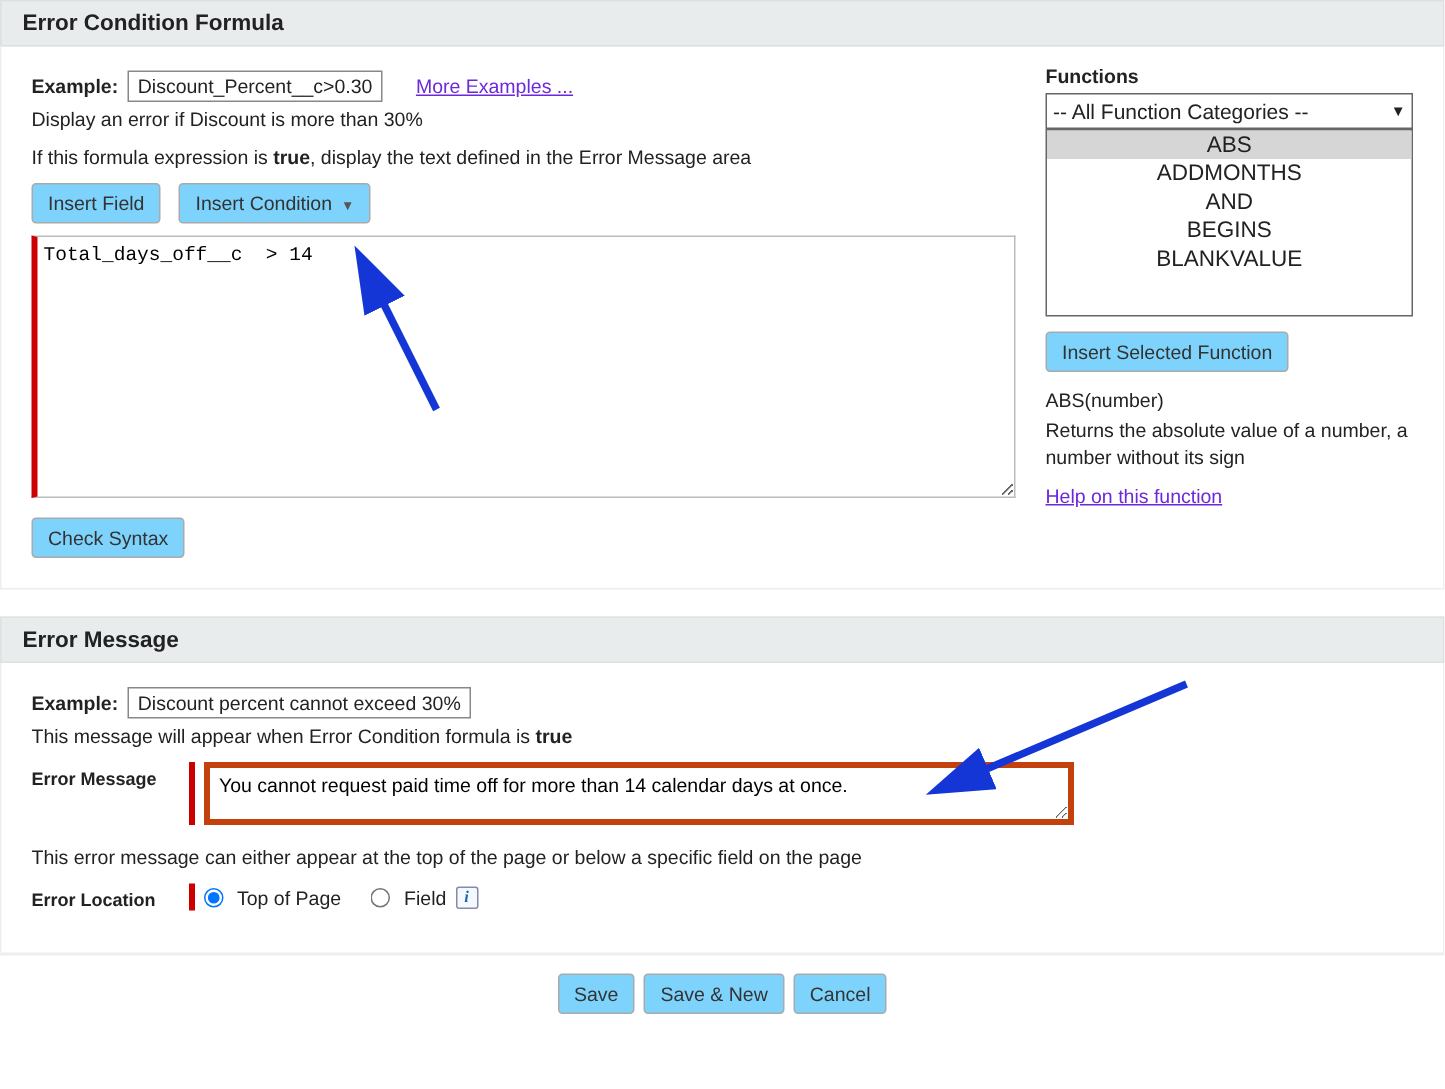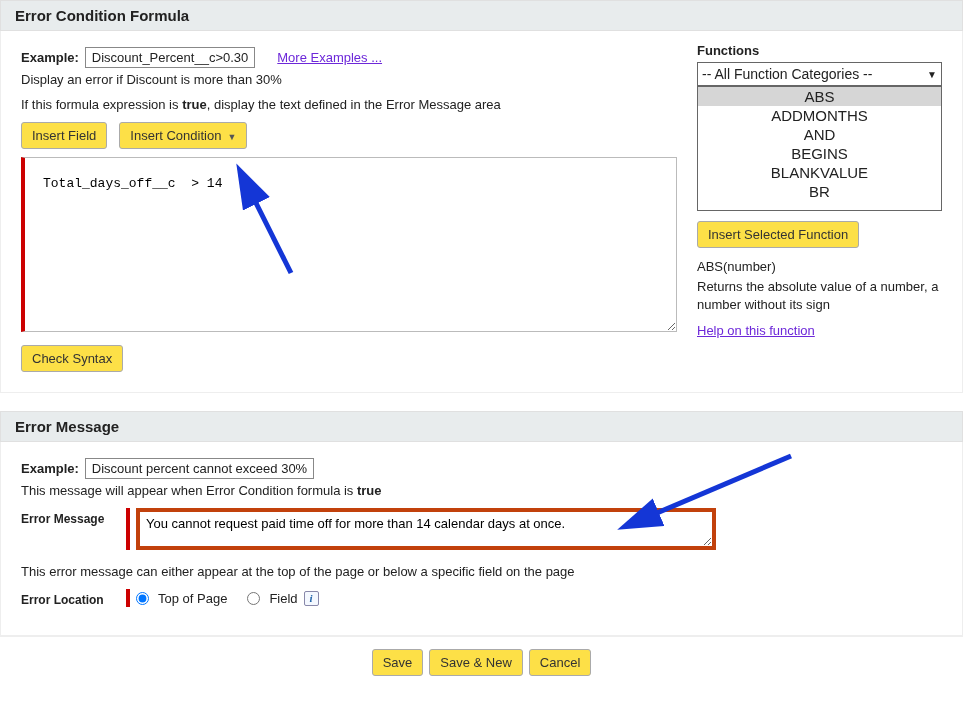--- a/index.html
+++ b/index.html
@@ -27,39 +27,39 @@
   .lbl { font-weight: bold; }
   .example-box {
     border: 1px solid #888;
     padding: 2px 6px;
     display: inline-block;
     background: #fff;
   }
   a { color: #6d28d9; text-decoration: underline; cursor: pointer; }
   .help-text { margin: 4px 0 10px 0; }
   .btn {
-    background: #fde047;
+    background: #7dd3fc;
     border: 1px solid #aaa;
     border-radius: 3px;
     padding: 5px 10px;
     font-size: 13px;
     cursor: pointer;
     color: #333;
   }
   .btn-row { display: flex; gap: 12px; margin: 8px 0; }
   .caret-down::after { content: "▼"; font-size: 9px; margin-left: 6px; color: #555; }
   .editor-layout { display: flex; gap: 20px; align-items: flex-start; }
   .formula-col { flex: 1; position: relative; }
   .formula-area {
     width: 100%;
     height: 175px;
     border: 1px solid #bbb;
     font-family: "Courier New", monospace;
     font-size: 13px;
-    padding: 18px;
+    padding: 4px;
     resize: both;
     border-left: 4px solid #c00;
   }
   .functions-col { width: 245px; }
   .func-label { font-weight: bold; margin-bottom: 4px; }
   .func-select-cat {
     width: 100%;
     border: 1px solid #666;
     background: #fff;
     padding: 3px 4px;
@@ -170,21 +170,20 @@
       <div class="func-select-cat">
         <span>-- All Function Categories --</span>
         <span style="font-size:10px">▼</span>
       </div>
       <div class="func-list">
         <div class="func-item selected">ABS</div>
         <div class="func-item">ADDMONTHS</div>
         <div class="func-item">AND</div>
         <div class="func-item">BEGINS</div>
         <div class="func-item">BLANKVALUE</div>
-        <div class="func-item">BR</div>
       </div>
       <div style="margin-top:10px">
         <button class="btn">Insert Selected Function</button>
       </div>
       <div class="func-desc">ABS(number)</div>
       <div class="func-desc" style="margin-top:2px">Returns the absolute value of a number, a number without its sign</div>
       <div style="margin-top:8px">
         <a>Help on this function</a>
       </div>
     </div>

